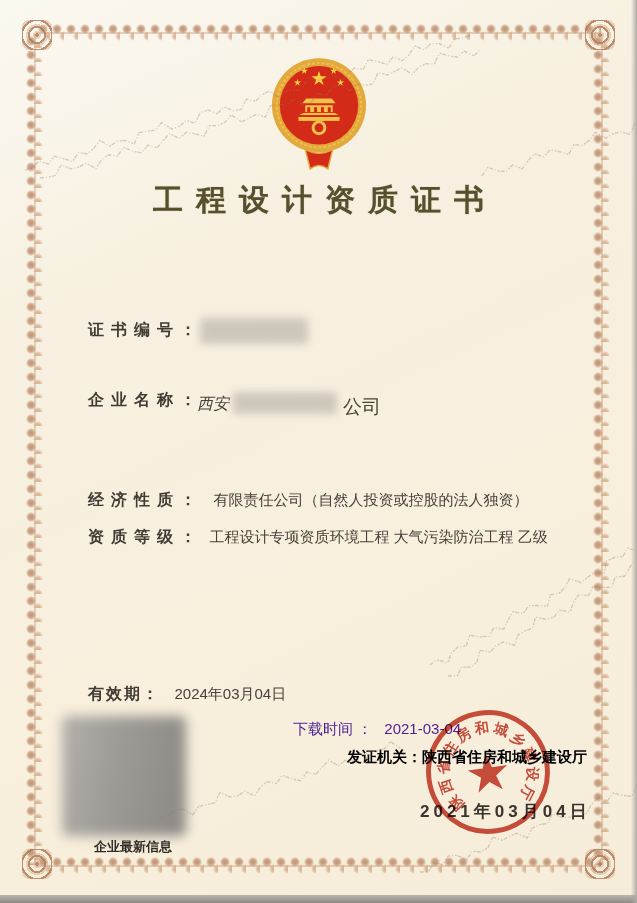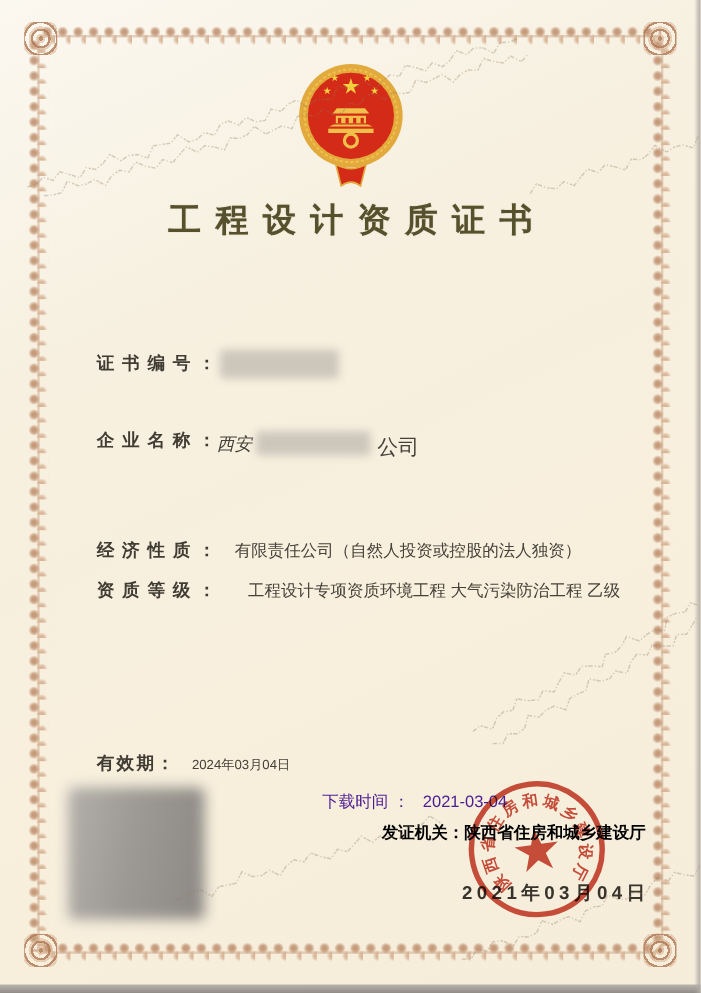--- a/index.html
+++ b/index.html
@@ -112,26 +112,26 @@
 <div class="redact" style="left:233px;top:392px;width:104px;height:22px;"></div>
 <span class="val" style="position:absolute;left:343px;top:394px;font-size:19px;">公司</span>
 
 <div class="row" style="top:457px;margin-top:33px;">
   <span class="lbl">经济性质：</span>
   <span class="val" style="margin-left:6px;">有限责任公司（自然人投资或控股的法人独资）</span>
 </div>
 
 <div class="row" style="top:527px;">
   <span class="lbl">资质等级：</span>
-  <span class="val" style="margin-left:18px;">工程设计专项资质环境工程 大气污染防治工程 乙级</span>
+  <span class="val" style="margin-left:2px;">工程设计专项资质环境工程 大气污染防治工程 乙级</span>
 </div>
 
 <div class="row" style="top:684px;">
   <span class="lbl" style="letter-spacing:2px;">有效期：</span>
-  <span class="val" style="margin-left:10px;font-size:12px;">2024年03月04日</span>
+  <span class="val" style="margin-left:10px;font-size:15px;">2024年03月04日</span>
 </div>
 
 <div class="download-line">
   <span>下载时间 ：</span>
   <span style="margin-left:8px;">2021-03-04</span>
 </div>
 
 <div class="issuer-line">
   <span>发证机关：</span><span>陕西省住房和城乡建设厅</span>
 </div>
@@ -151,20 +151,21 @@
       <text x="60" y="24" text-anchor="middle" transform="rotate(25.19999999999999 60 60)">城</text>
       <text x="60" y="24" text-anchor="middle" transform="rotate(50.400000000000006 60 60)">乡</text>
       <text x="60" y="24" text-anchor="middle" transform="rotate(75.6 60 60)">建</text>
       <text x="60" y="24" text-anchor="middle" transform="rotate(100.79999999999998 60 60)">设</text>
       <text x="60" y="24" text-anchor="middle" transform="rotate(126 60 60)">厅</text>
     </g>
 </svg>
 
 <div class="qr-blur"></div>
 <div class="qr-note">
+  <div>企业最新信息</div>
 </div>
 
 <svg class="watermark" width="637" height="903" id="wm-svg">
     <path d="M25,170 L32.7,167.8 L39.1,161.2 L48.3,164.0 L54.3,156.2 L63.5,158.7 L72.7,161.6 L78.3,152.5 L87.2,154.0 L93.8,148.4 L99.8,140.4 L109.9,146.1 L116.9,141.5 L125.0,140.5 L134.3,143.7 L139.3,132.6 L147.3,131.3 L155.3,130.1 L161.4,122.5 L171.8,129.0 L179.4,126.5 L185.9,120.5 L195.1,123.1 L200.3,112.8 L207.9,110.0 L217.4,113.7 L223.7,106.8 L233.3,110.8 L241.2,109.4 L246.5,99.2 L255.5,101.2 L261.9,94.8 L269.2,91.1 L279.6,97.8 L286.0,91.2 L294.1,90.3 L302.3,89.9 L307.2,78.3 L316.2,80.3 L324.2,79.1 L331.1,74.1 L341.4,80.6 L347.7,73.9 L354.4,68.1 L363.1,69.4 L368.5,59.6 L377.4,61.3 L386.8,64.4 L392.9,57.2 L402.4,60.6 L409.0,54.9 L414.7,45.9 L424.2,49.7 L430.7,43.7 L439.1,43.5 L448.9,48.4 L454.4,38.9 L462.6,38.2 L470.1,35.4" fill="none" stroke="rgba(146,124,94,0.35)" stroke-width="1.3" stroke-dasharray="4 2 1 2 2 1"></path>
     <path d="M40,178 L48.2,177.2 L56.0,175.2 L61.2,164.6 L70.8,168.8 L78.8,167.2 L86.0,163.1 L95.9,168.5 L101.7,159.6 L108.7,154.8 L117.5,156.1 L123.3,147.3 L132.8,151.2 L141.7,152.9 L147.8,145.1 L157.0,147.9 L163.2,140.5 L169.5,133.5 L179.4,138.4 L186.0,132.5 L194.7,133.6 L204.0,136.4 L209.2,125.6 L217.6,125.7 L225.0,122.3 L231.2,115.0 L241.6,121.8 L248.9,118.2 L256.2,114.4 L265.4,117.0 L270.4,105.8 L278.4,104.1 L287.3,105.9 L293.6,99.0 L303.7,104.6 L311.4,102.2 L317.2,93.6 L326.3,95.8 L332.2,87.4 L339.8,84.8 L349.9,90.6 L356.3,83.7 L365.1,85.3 L373.1,83.8 L378.1,72.5 L387.3,75.0 L394.6,71.5 L401.9,67.7 L412.3,74.5 L418.6,67.3 L425.9,63.7 L434.3,63.9 L439.6,53.2 L448.8,55.9 L457.5,57.2 L464.1,51.1 L474.0,55.9 L480.3,49.1" fill="none" stroke="rgba(146,124,94,0.35)" stroke-width="1.3" stroke-dasharray="4 2 1 2 2 1"></path>
     <path d="M482,176 L487.7,167.2 L497.4,170.9 L506.1,171.6 L512.5,165.0 L522.2,168.8 L528.1,160.7 L534.3,153.7 L543.9,157.0 L550.1,149.7 L559.2,151.7 L568.6,154.4 L573.9,144.6 L582.7,145.3 L589.5,140.1 L595.4,132.2 L605.9,138.2 L613.0,133.8 L620.8,131.7 L630.2,134.5 L635.0,123.1" fill="none" stroke="rgba(146,124,94,0.35)" stroke-width="1.3" stroke-dasharray="4 2 1 2 2 1"></path>
     <path d="M430,665 L436.4,659.6 L447.7,662.9 L451.5,653.0 L457.6,647.2 L466.2,645.8 L469.7,635.3 L480.1,636.9 L489.1,636.2 L493.8,627.9 L503.8,629.0 L508.2,620.0 L512.9,611.7 L523.4,613.6 L528.4,605.8 L537.6,605.4 L547.4,606.1 L550.4,594.8 L559.0,593.3 L565.1,587.4 L569.5,578.6 L581.2,582.7 L587.6,577.2 L594.5,572.7 L604.2,573.3 L606.7,561.0 L614.2,557.6 L622.9,556.4 L627.6,548.0 L639.0,551.6" fill="none" stroke="rgba(146,124,94,0.35)" stroke-width="1.3" stroke-dasharray="4 2 1 2 2 1"></path>
     <path d="M448,676 L457.3,675.9 L461.6,667.1 L470.9,667.1 L477.1,661.7 L480.0,650.4 L490.1,651.8 L496.0,645.8 L503.2,642.0 L514.4,645.3 L517.9,635.1 L524.9,631.0 L532.6,628.1 L535.5,617.1 L546.2,619.3 L554.2,617.0 L559.6,610.1 L570.1,612.0 L573.6,601.9 L578.8,594.8 L588.5,595.4 L592.7,586.5 L602.7,587.5 L611.9,587.2 L615.2,576.9 L624.3,576.4 L629.2,568.7 L633.8,560.5" fill="none" stroke="rgba(146,124,94,0.35)" stroke-width="1.3" stroke-dasharray="4 2 1 2 2 1"></path>
     <path d="M160,818 L167.9,816.0 L174.7,810.6 L182.6,809.0 L192.9,814.9 L198.7,806.2 L206.7,804.6 L214.6,802.9 L219.9,792.5 L229.7,796.9 L237.9,795.9 L244.9,791.1 L254.8,796.0 L260.5,786.9 L267.3,781.6 L276.4,783.5 L282.3,775.3 L291.9,778.9 L300.9,780.7 L306.7,772.1 L315.9,774.2 L322.2,767.3 L328.5,760.2 L338.6,765.7 L345.4,760.1 L353.9,760.4 L363.2,762.9 L368.2,751.7 L376.6,751.4 L384.3,748.9 L390.5,741.7 L401.1,748.6" fill="none" stroke="rgba(146,124,94,0.35)" stroke-width="1.3" stroke-dasharray="4 2 1 2 2 1"></path>
     <path d="M420,872 L428.4,871.6 L433.7,862.9 L442.9,864.6 L448.2,856.0 L456.5,855.3 L466.8,859.5 L472.2,851.2 L481.0,851.8 L488.0,847.7 L492.5,837.0 L502.4,840.4 L509.4,836.2 L516.8,833.2 L527.3,838.0 L532.1,828.2 L539.3,824.6 L547.5,823.6 L552.3,813.7 L562.4,817.7 L570.8,817.1 L576.8,810.4 L586.6,813.4 L591.6,804.2 L597.8,797.9 L607.5,800.7 L613.2,793.1 L622.6,795.3 L631.7,796.5 L636.3,786.2" fill="none" stroke="rgba(146,124,94,0.35)" stroke-width="1.3" stroke-dasharray="4 2 1 2 2 1"></path>

